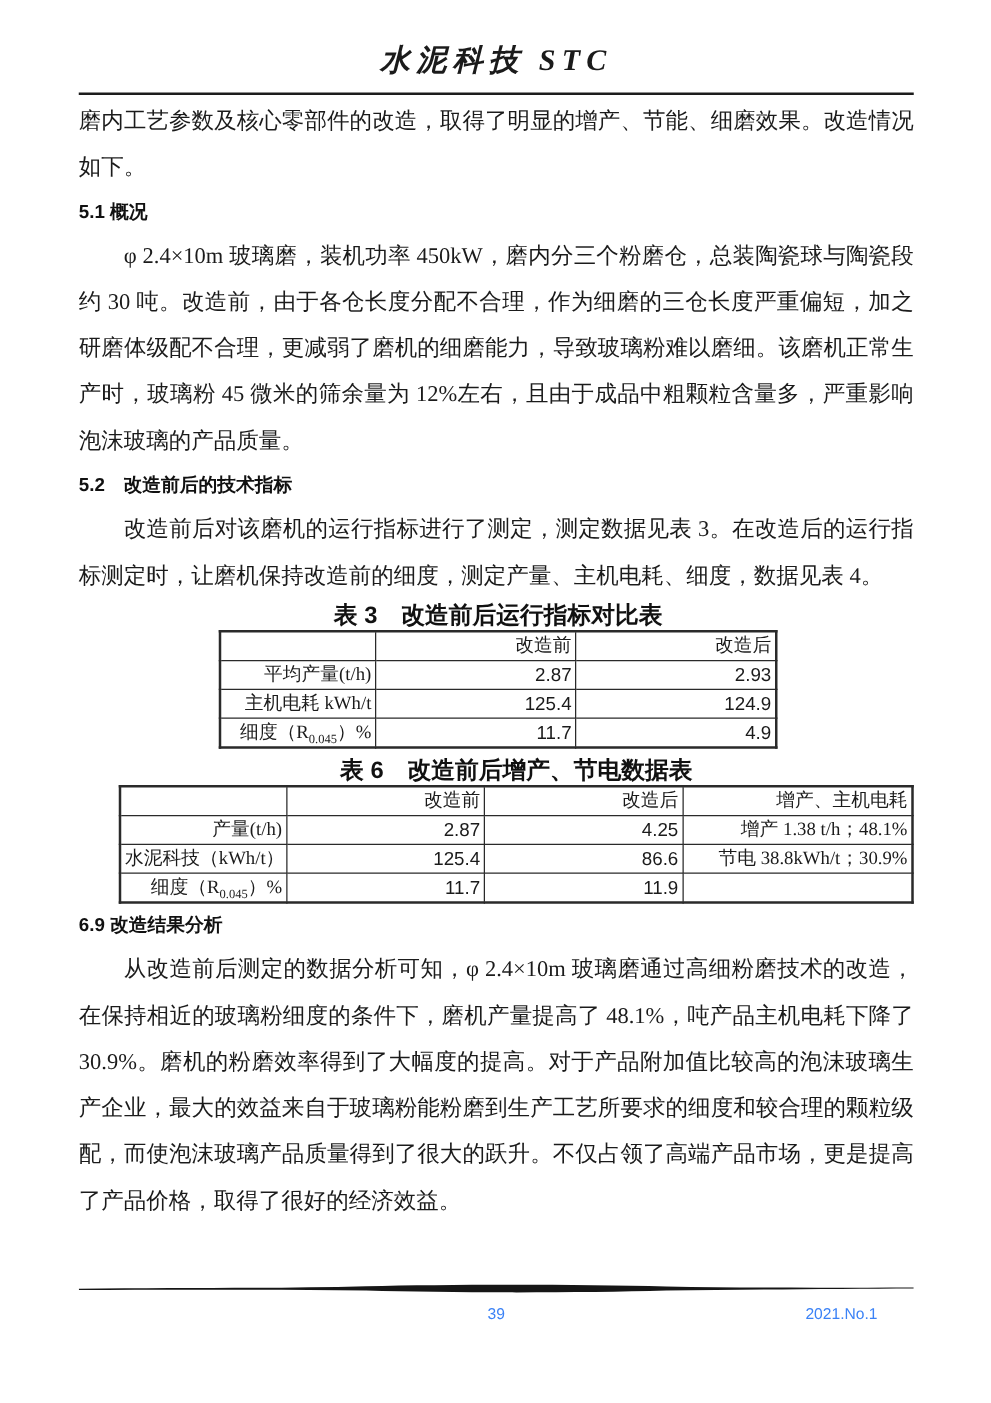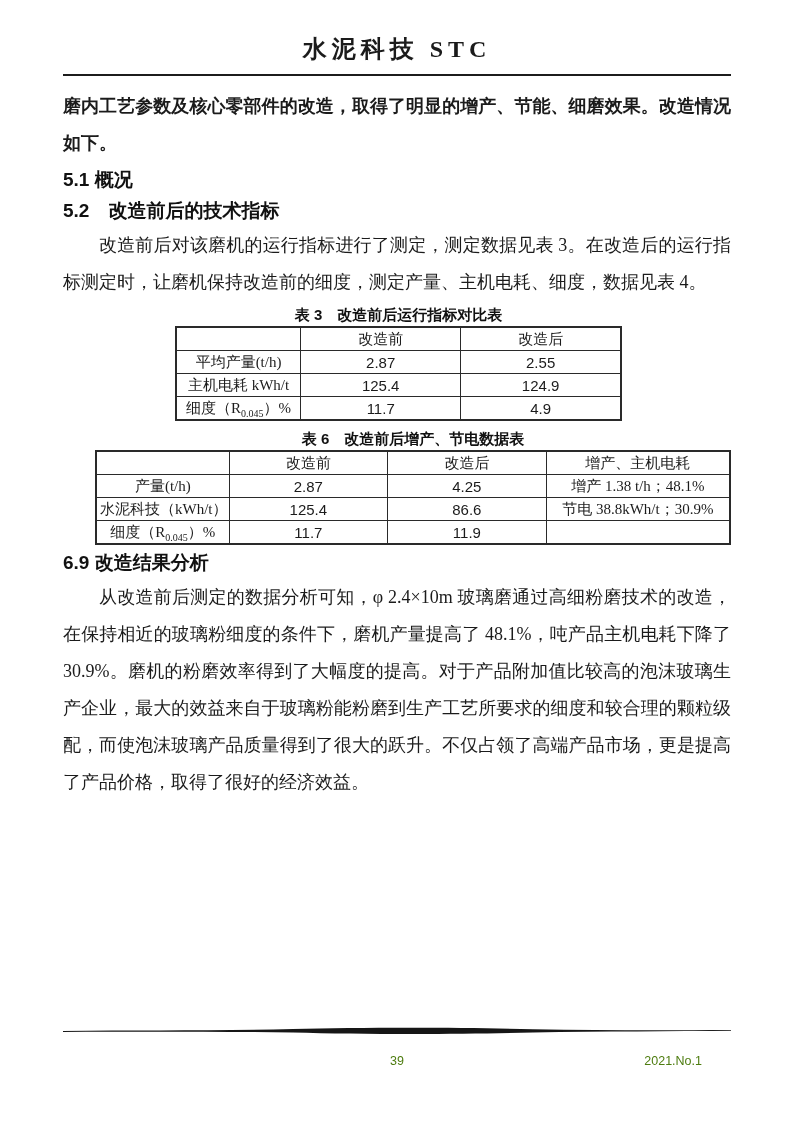--- a/index.html
+++ b/index.html
@@ -3,97 +3,98 @@
 <meta charset="utf-8">
 <style>
   html,body { margin:0; padding:0; background:#ffffff; }
   .page {
     position:relative; width:793px; height:1122px; background:#ffffff;
     box-sizing:border-box; padding:34px 62px 0 63px; overflow:hidden;
     font-family:"Liberation Serif", serif; color:#1b1b1b;
   }
   .journal-title {
     text-align:center; font-size:24px; line-height:30px;
-    font-weight:bold; letter-spacing:5px;
+    font-style:italic; font-weight:bold; letter-spacing:5px;
     font-family:"Liberation Serif", serif;
   }
   .header-rule { border-bottom:2.5px solid #1c1c1c; margin-top:10px; }
   p.body-text {
     margin:0; font-size:18px; line-height:37px; text-align:justify;
     text-justify:inter-ideograph;
   }
-  p.first-para { margin-top:12px;font-weight:bold; }
+  p.first-para { margin-top:2px; }
   p.indented { text-indent:2em; }
   h2.section-heading {
-    font-family:"Liberation Sans", sans-serif; font-size:19px; font-weight:bold;
+    font-family:"Liberation Sans", sans-serif; font-size:15px; font-weight:bold;
     margin:5px 0 3px 0; line-height:26px; color:#111;
   }
   .table-caption {
-    font-family:"Liberation Sans", sans-serif; font-size:15px; font-weight:bold;
+    font-family:"Liberation Sans", sans-serif; font-size:19px; font-weight:bold;
     text-align:center; line-height:20px; color:#111;
   }
   .cap3 { width:447px; margin:4px 0 0 112px; }
   .cap4 { width:636px; margin:8px 0 0 32px; }
   table.data-table {
     border-collapse:collapse; border:2px solid #2a2a2a;
     font-size:15px; table-layout:fixed;
   }
   .t3 { width:447px; margin-left:112px; margin-top:1px; }
   .t4 { width:636px; margin-left:32px; margin-top:1px; }
   .data-table td {
-    border:1px solid #2a2a2a; text-align:center; height:22px;
+    border:1px solid #2a2a2a; text-align:right; height:22px;
     line-height:21px; padding:0 3px; overflow:hidden; white-space:nowrap;
   }
   .data-table td.num { font-family:"Liberation Sans", sans-serif; }
   .data-table sub { font-size:10px; line-height:0; }
   .t3 col.c-label { width:28%; } .t3 col.c-a { width:36%; } .t3 col.c-b { width:36%; }
   .t4 col.c-label { width:21%; } .t4 col.c-a { width:25%; }
   .t4 col.c-b { width:25%; } .t4 col.c-d { width:29%; }
   .footer { position:absolute; left:63px; right:62px; top:1026px; }
   .footer-flourish { display:block; width:668px; height:10px; }
   .footer-meta {
-    position:relative; text-align:center; margin-top:18px;
-    font-family:"Liberation Sans", sans-serif; font-size:12.5px; color:#4d7c0f;
+    position:relative; text-align:center; margin-top:8px;
+    font-family:"Liberation Sans", sans-serif; font-size:12.5px; color:#3b82f6;
   }
   .footer-issue { position:absolute; right:29px; top:0; }
 </style>
 </head>
 <body>
 
 <div class="page">
 
   <div>
     <div class="journal-title">水泥科技 STC</div>
     <div class="header-rule"></div>
   </div>
 
   <p class="body-text first-para">磨内工艺参数及核心零部件的改造，取得了明显的增产、节能、细磨效果。改造情况如下。</p>
 
   <h2 class="section-heading">5.1 概况</h2>
+  <p class="body-text indented">φ 2.4×10m 玻璃磨，装机功率 450kW，磨内分三个粉磨仓，总装陶瓷球与陶瓷段约 30 吨。改造前，由于各仓长度分配不合理，作为细磨的三仓长度严重偏短，加之研磨体级配不合理，更减弱了磨机的细磨能力，导致玻璃粉难以磨细。该磨机正常生产时，玻璃粉 45 微米的筛余量为 12%左右，且由于成品中粗颗粒含量多，严重影响泡沫玻璃的产品质量。</p>
 
   <h2 class="section-heading">5.2　改造前后的技术指标</h2>
   <p class="body-text indented">改造前后对该磨机的运行指标进行了测定，测定数据见表 3。在改造后的运行指标测定时，让磨机保持改造前的细度，测定产量、主机电耗、细度，数据见表 4。</p>
 
   <div class="table-caption cap3">表 3　改造前后运行指标对比表</div>
   <table class="data-table t3">
     <colgroup>
         <col class="c-label">
         <col class="c-a">
         <col class="c-b">
       </colgroup>
     <tbody>
       <tr>
         <td></td>
         <td>改造前</td>
         <td>改造后</td>
       </tr>
       <tr>
         <td>平均产量(t/h)</td>
         <td class="num">2.87</td>
-        <td class="num">2.55</td>
+        <td class="num">2.93</td>
       </tr>
       <tr>
         <td>主机电耗 kWh/t</td>
         <td class="num">125.4</td>
         <td class="num">124.9</td>
       </tr>
       <tr>
         <td><span>细度（R</span><sub>0.045</sub><span>）%</span></td>
         <td class="num">11.7</td>
         <td class="num">4.9</td>

